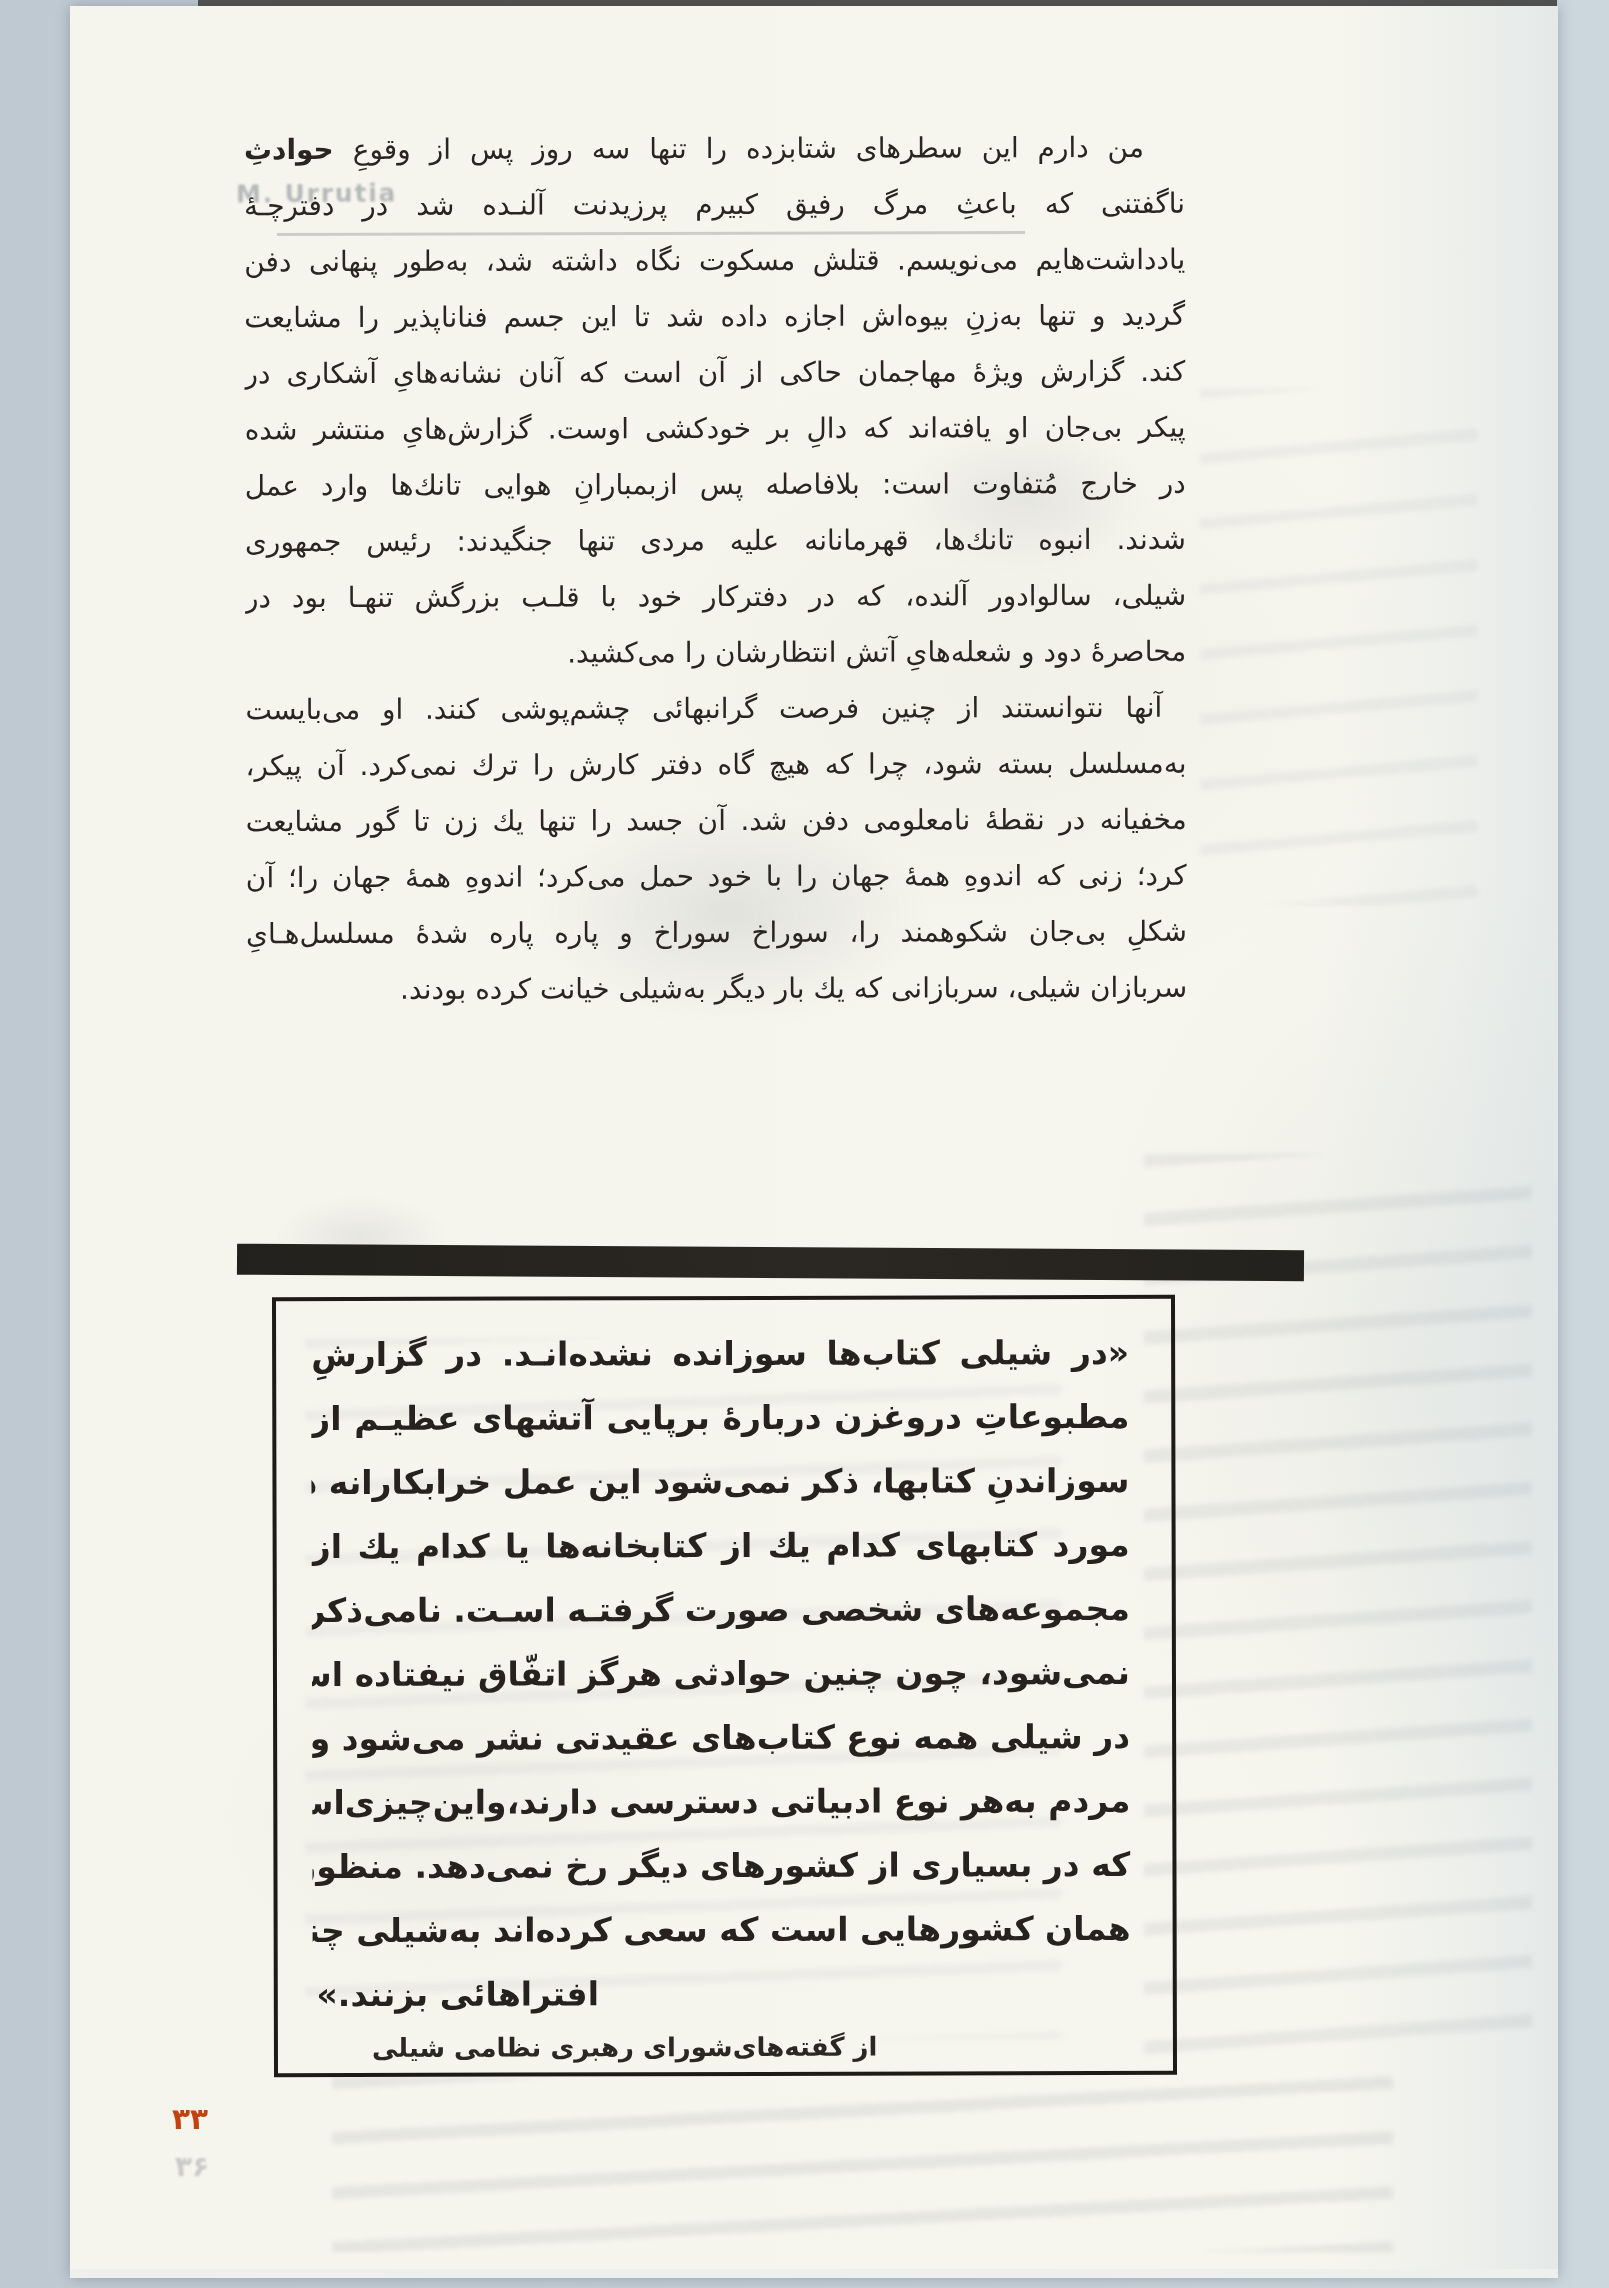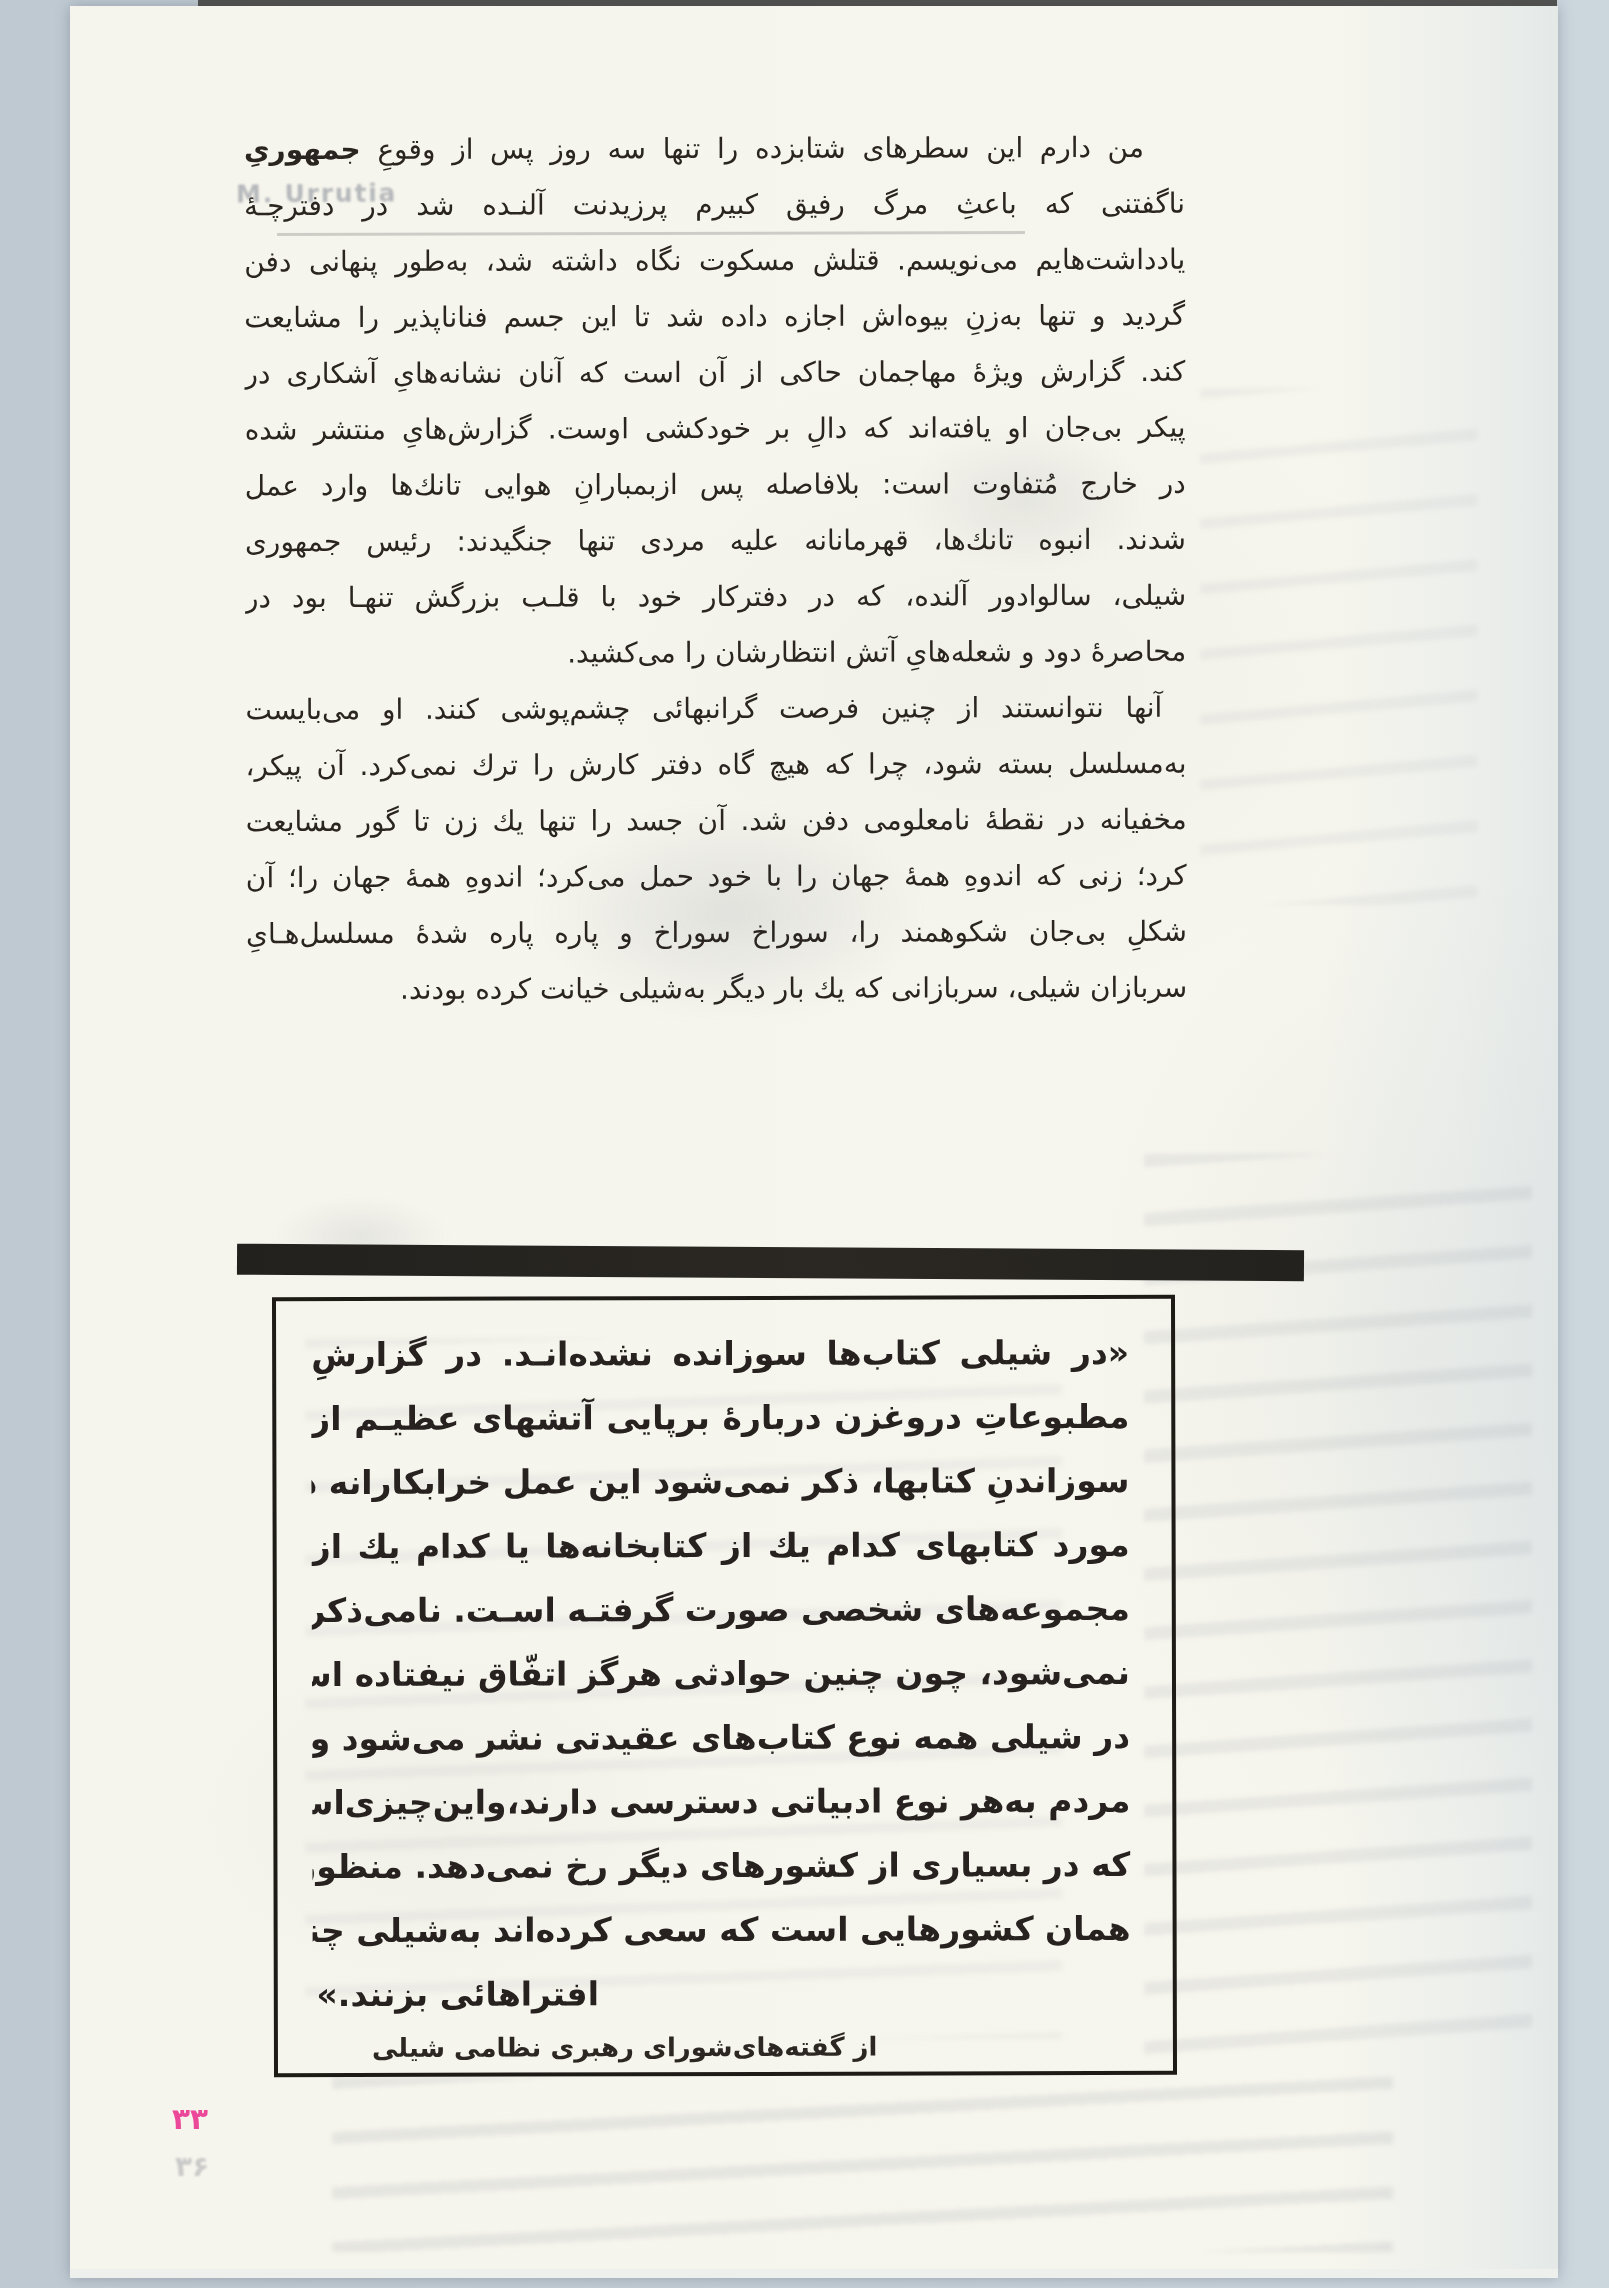--- a/index.html
+++ b/index.html
@@ -87,21 +87,21 @@
     text-align:justify;text-align-last:justify;
   }
   .qln.qlast{text-align:left;text-align-last:left;padding-left:3.7px;}
   .qcaption{
     font-weight:bold;font-size:26px;line-height:42px;
     text-align:left;padding-left:59px;white-space:nowrap;color:#2c2722;
   }
   
   .pagenum{
     position:absolute;left:172px;top:2102px;
-    font-size:29.5px;font-weight:bold;color:#ec4899;
+    font-size:29.5px;font-weight:bold;color:#c2410c;
   }
 </style>
 </head>
 <body>
 
 <div class="paper"></div>
 
 <div class="scan-edge-top"></div>
 
 <div class="smudge sm1"></div>
@@ -111,21 +111,21 @@
 <div class="smudge sm5"></div>
 <div class="smudge sm6"></div>
 <div class="smudge sm7"></div>
 
 <div class="pencil-underline"></div>
 
 <div class="ghost-latin">M. Urrutia</div>
 <div class="ghost-number">۳۶</div>
 
 <div class="mtext">
-  <div class="ln indent1"><span>من دارم این سطرهای شتابزده را تنها سه روز پس از وقوعِ</span> <span class="boldword">جمهوریِ</span></div>
+  <div class="ln indent1"><span>من دارم این سطرهای شتابزده را تنها سه روز پس از وقوعِ</span> <span class="boldword">حوادثِ</span></div>
   <div class="ln">ناگفتنی که باعثِ مرگ رفیق کبیرم پرزیدنت آلنـده شد در دفترچـهٔ</div>
   <div class="ln">یادداشت‌هایم می‌نویسم. قتلش مسکوت نگاه داشته شد، به‌طور پنهانی دفن</div>
   <div class="ln">گردید و تنها به‌زنِ بیوه‌اش اجازه داده شد تا این جسم فناناپذیر را مشایعت</div>
   <div class="ln">کند. گزارش ویژهٔ مهاجمان حاکی از آن است که آنان نشانه‌هایِ آشکاری در</div>
   <div class="ln">پیکر بی‌جان او یافته‌اند که دالِ بر خودکشی اوست. گزارش‌هایِ منتشر شده</div>
   <div class="ln">در خارج مُتفاوت است: بلافاصله پس ازبمبارانِ هوایی تانك‌ها وارد عمل</div>
   <div class="ln">شدند. انبوه تانك‌ها، قهرمانانه علیه مردی تنها جنگیدند: رئیس جمهوری</div>
   <div class="ln">شیلی، سالوادور آلنده، که در دفترکار خود با قلـب بزرگش تنهـا بود در</div>
   <div class="ln lastline">محاصرهٔ دود و شعله‌هایِ آتش انتظارشان را می‌کشید.</div>
   <div class="ln indent2">آنها نتوانستند از چنین فرصت گرانبهائی چشم‌پوشی کنند. او می‌بایست</div>

